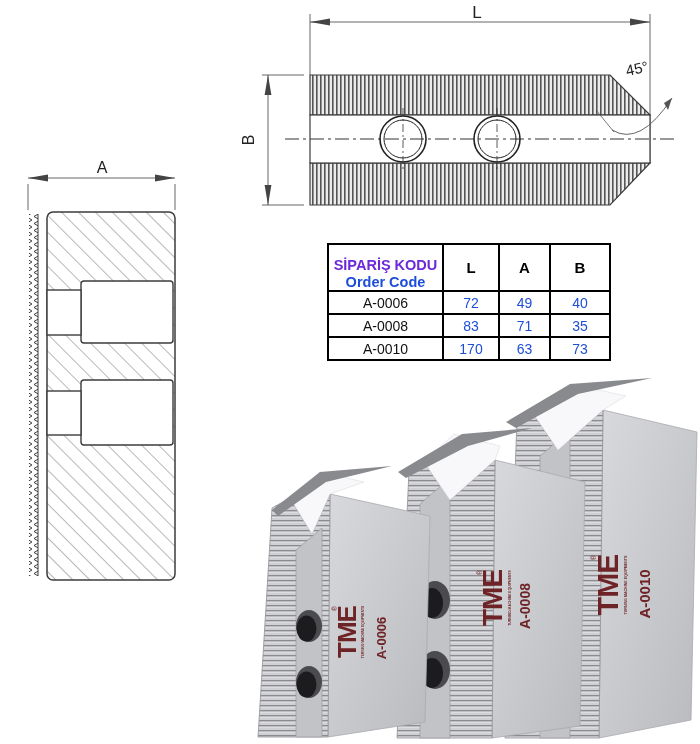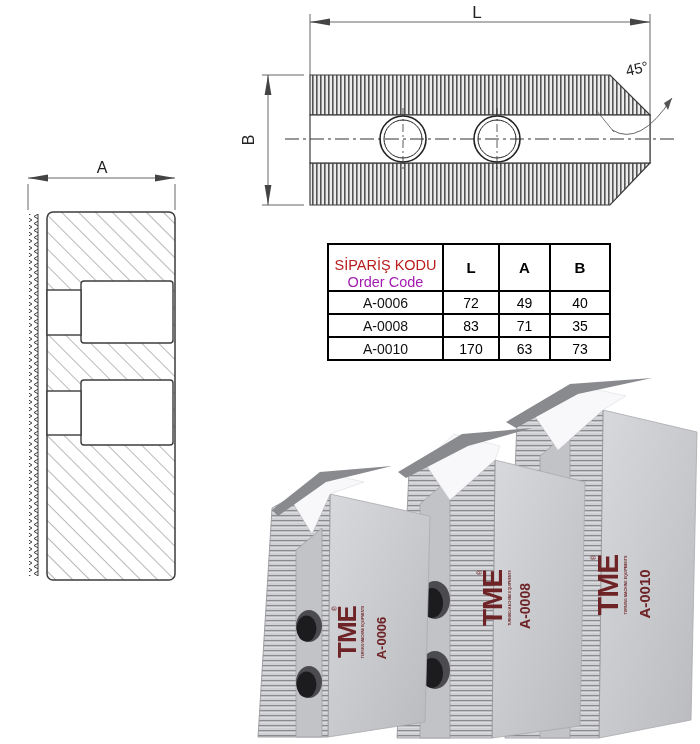--- a/index.html
+++ b/index.html
@@ -9,25 +9,25 @@
   }
   .abs{position:absolute;}
   
   #order-table-wrap{left:327px;top:243px;}
   table.spec{border-collapse:collapse;background:#fff;}
   table.spec td,table.spec th{
     border:2px solid #000;text-align:center;vertical-align:middle;
     font-family:"Liberation Sans", sans-serif;padding:0;
   }
   th.code-head{width:113px;height:40px;line-height:1.15;}
-  .code-tr{color:#b91c1c;font-size:14.5px;font-weight:normal;display:block;margin-top:12px;}
-  .code-en{color:#a21caf;font-size:14.5px;font-weight:normal;display:block;}
+  .code-tr{color:#6d28d9;font-size:14.5px;font-weight:bold;display:block;margin-top:12px;}
+  .code-en{color:#1d4ed8;font-size:14.5px;font-weight:bold;display:block;}
   th.dim-head{font-size:15px;font-weight:bold;color:#000;}
   th.w-l{width:54px;} th.w-a{width:49px;} th.w-b{width:58px;}
-  td.cell{height:21px;font-size:14px;color:#000000;}
+  td.cell{height:21px;font-size:14px;color:#1d4ed8;}
   td.code-cell{font-size:14px;color:#111;}
   svg text{font-family:"Liberation Sans", sans-serif;}
 </style>
 </head>
 <body>
 
 <div id="canvas">
 
   <svg class="abs" style="left:240px;top:0px" width="460" height="240" viewBox="0 0 460 240">
     <defs>

